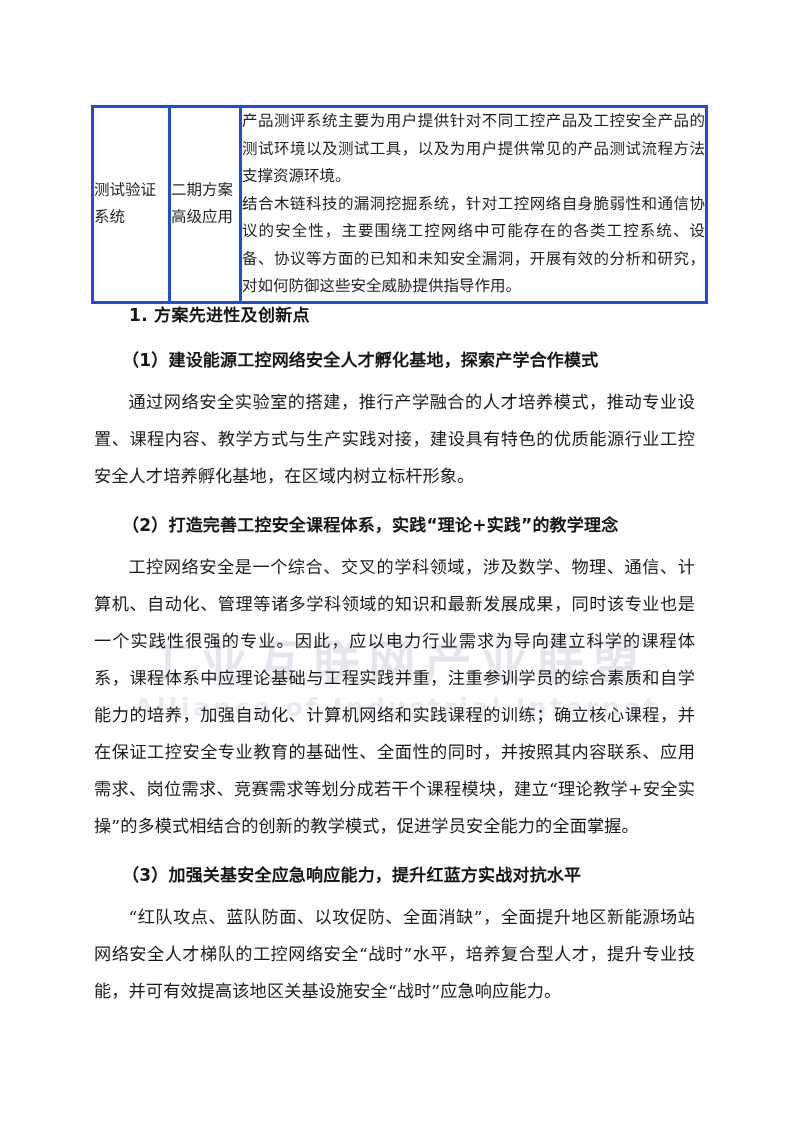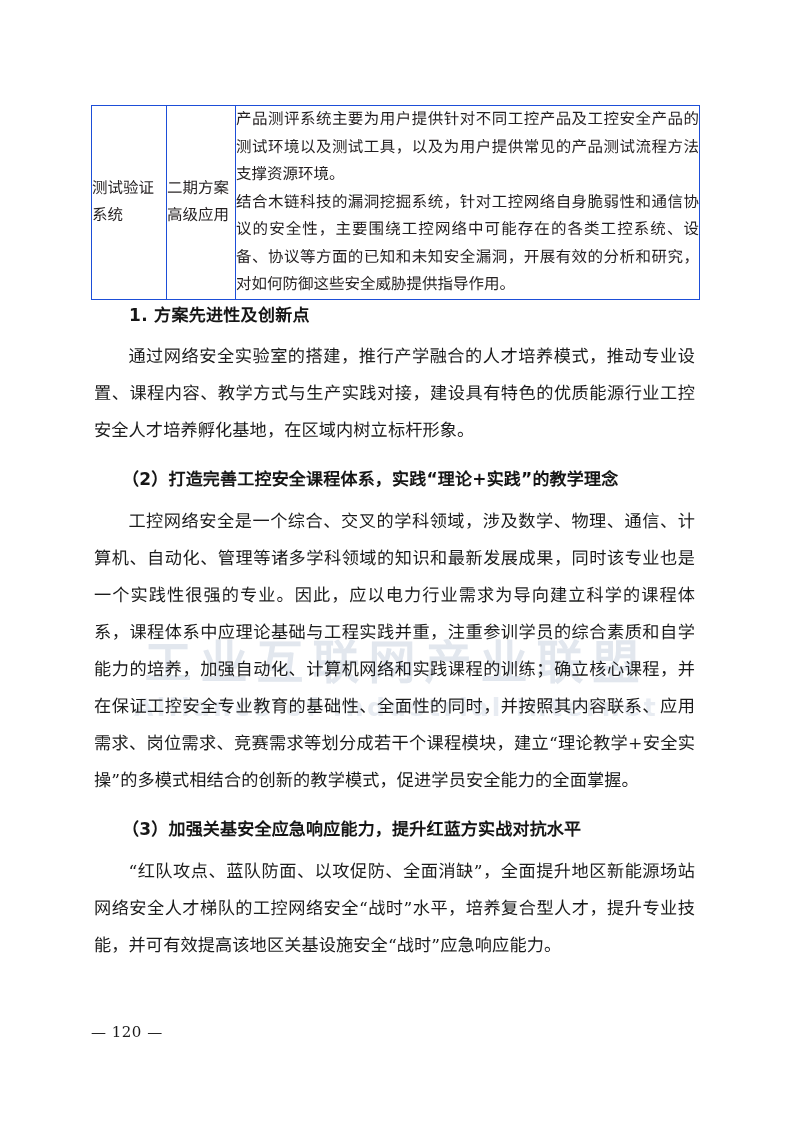--- a/index.html
+++ b/index.html
@@ -70,21 +70,21 @@
   
   #spec-table {
     position: absolute;
     left: 91px;
     top: 105px;
     width: 607px;
     border-collapse: collapse;
     table-layout: fixed;
   }
   #spec-table td {
-    border: 1px solid #1d4ed8;
+    border: 3px solid #1d4ed8;
     padding: 0;
     vertical-align: middle;
     font-size: 15.5px;
     line-height: 27.5px;
     color: #231f20;
   }
   td.col-name   { width: 74px;  text-align: left;  padding: 4px 6px 4px 7px; margin-left: 36px; }
   td.col-phase  { width: 68px;  text-align: left;  padding: 4px 5px 4px 6px; }
   td.col-desc   { width: 463px; vertical-align: top; padding: 6px 7px 7px 7px; text-align: justify; text-justify: inter-ideograph; }
   .desc-para { margin: 0; }
@@ -174,25 +174,25 @@
         </td>
       </tr>
     </tbody>
   </table>
 
   <div class="content-flow">
 
 
     <h3 class="sub-heading">1. 方案先进性及创新点</h3>
 
+    <h4 class="item-heading">（1）建设能源工控网络安全人才孵化基地，探索产学合作模式</h4>
     <p class="body-text">通过网络安全实验室的搭建，推行产学融合的人才培养模式，推动专业设置、课程内容、教学方式与生产实践对接，建设具有特色的优质能源行业工控安全人才培养孵化基地，在区域内树立标杆形象。</p>
 
     <h4 class="item-heading">（2）打造完善工控安全课程体系，实践“理论+实践”的教学理念</h4>
     <p class="body-text">工控网络安全是一个综合、交叉的学科领域，涉及数学、物理、通信、计算机、自动化、管理等诸多学科领域的知识和最新发展成果，同时该专业也是一个实践性很强的专业。因此，应以电力行业需求为导向建立科学的课程体系，课程体系中应理论基础与工程实践并重，注重参训学员的综合素质和自学能力的培养，加强自动化、计算机网络和实践课程的训练；确立核心课程，并在保证工控安全专业教育的基础性、全面性的同时，并按照其内容联系、应用需求、岗位需求、竞赛需求等划分成若干个课程模块，建立“理论教学+安全实操”的多模式相结合的创新的教学模式，促进学员安全能力的全面掌握。</p>
 
     <h4 class="item-heading">（3）加强关基安全应急响应能力，提升红蓝方实战对抗水平</h4>
     <p class="body-text">“红队攻点、蓝队防面、以攻促防、全面消缺”，全面提升地区新能源场站网络安全人才梯队的工控网络安全“战时”水平，培养复合型人才，提升专业技能，并可有效提高该地区关基设施安全“战时”应急响应能力。</p>
 
   </div>
 
-  <div id="page-footer">— 120 —</div>
 
 </div>
 
 </body></html>

